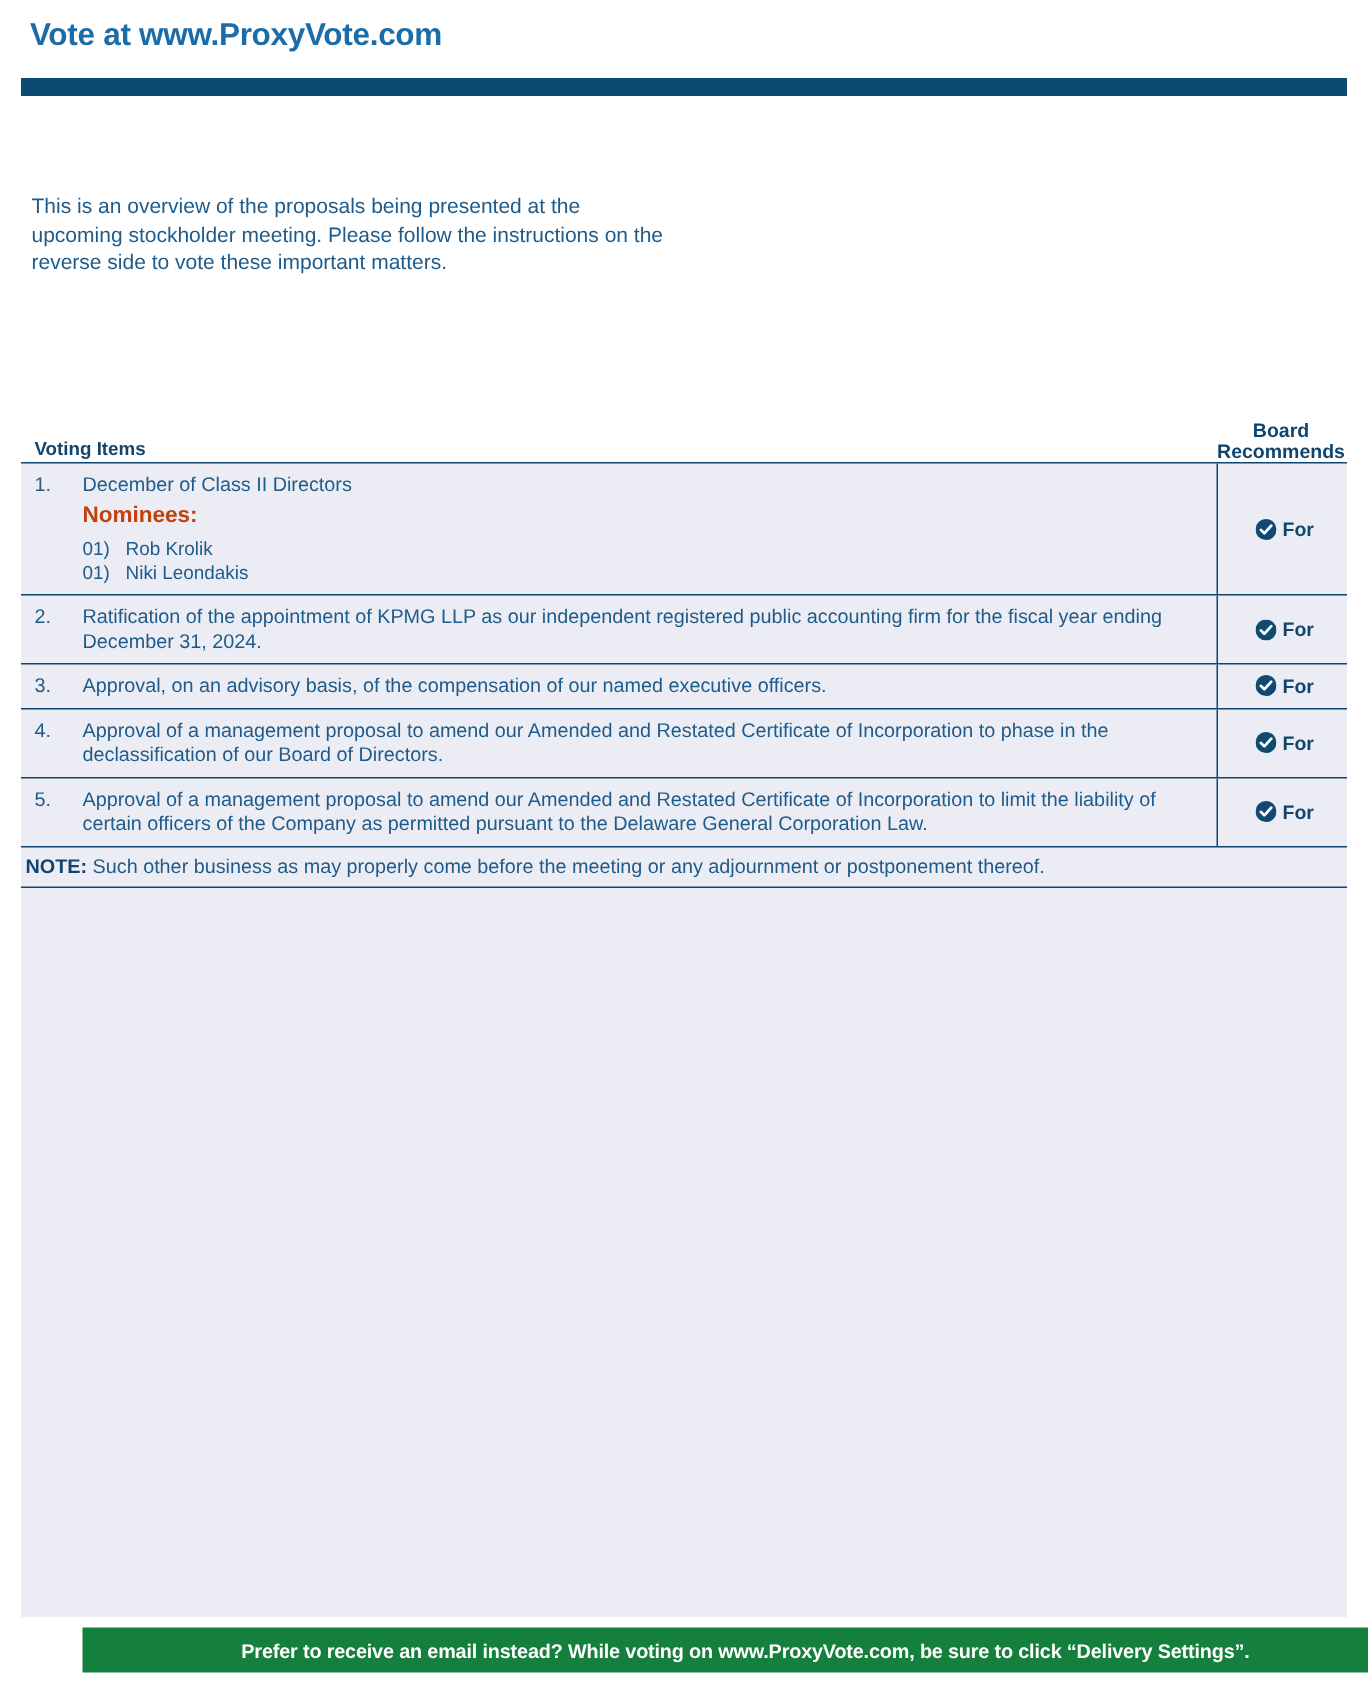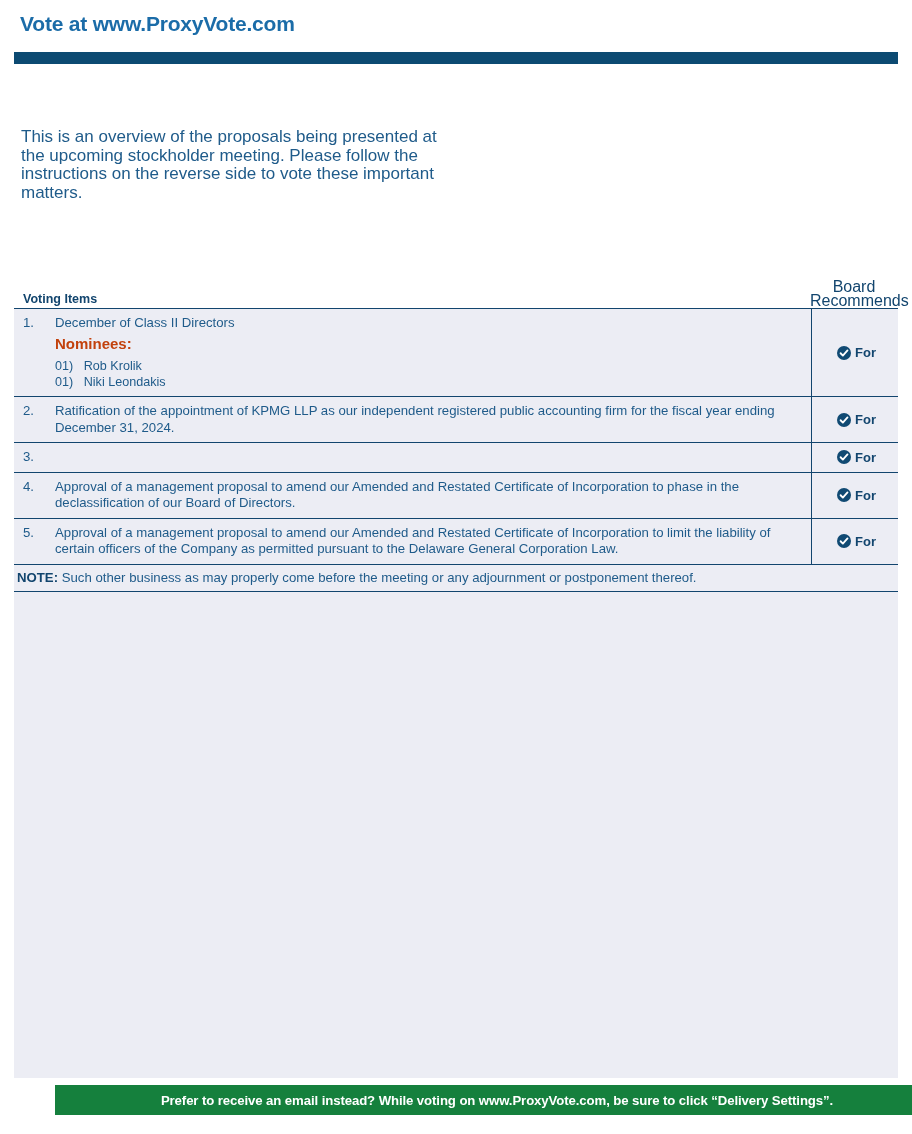--- a/index.html
+++ b/index.html
@@ -54,21 +54,21 @@
     color: #12456e;
     letter-spacing: -0.1px;
     white-space: nowrap;
   }
 
   .intro-body {
     position: absolute;
     left: 21px;
     top: 128px;
     width: 430px;
-    font-size: 17px;
+    font-size: 14px;
     line-height: 18.5px;
     color: #1f5b8a;
   }
 
   
   .table-wrap {
     position: absolute;
     left: 14px;
     top: 276px;
     width: 884px;
@@ -85,22 +85,22 @@
     font-size: 12.5px;
     font-weight: bold;
     color: #12456e;
   }
   .col-head-board {
     position: absolute;
     right: 0px;
     bottom: 1px;
     width: 88px;
     text-align: center;
-    font-size: 16px;
-    font-weight: normal;
+    font-size: 13px;
+    font-weight: bold;
     line-height: 13.5px;
     color: #12456e;
   }
 
   .vtable {
     background: #ecedf4;
     border-top: 1.6px solid #12456e;
     border-bottom: 1.6px solid #12456e;
   }
 
@@ -281,20 +281,21 @@
               <path d="M4.1 8.3 L6.7 10.9 L12.0 5.1" stroke="#ffffff" stroke-width="2.1" fill="none" stroke-linecap="round" stroke-linejoin="round"></path>
             </svg>
             <span class="rec-label">For</span>
           </span>
         </div>
       </div>
 
       <div class="vrow">
         <div class="vrow-left">
           <div class="vnum">3.</div>
+          <div class="vtext">Approval, on an advisory basis, of the compensation of our named executive officers.</div>
         </div>
         <div class="vrow-right">
           <span class="rec">
             <svg class="rec-icon" viewBox="0 0 16 16">
               <circle cx="8" cy="8" r="8" fill="#104a73"></circle>
               <path d="M4.1 8.3 L6.7 10.9 L12.0 5.1" stroke="#ffffff" stroke-width="2.1" fill="none" stroke-linecap="round" stroke-linejoin="round"></path>
             </svg>
             <span class="rec-label">For</span>
           </span>
         </div>

